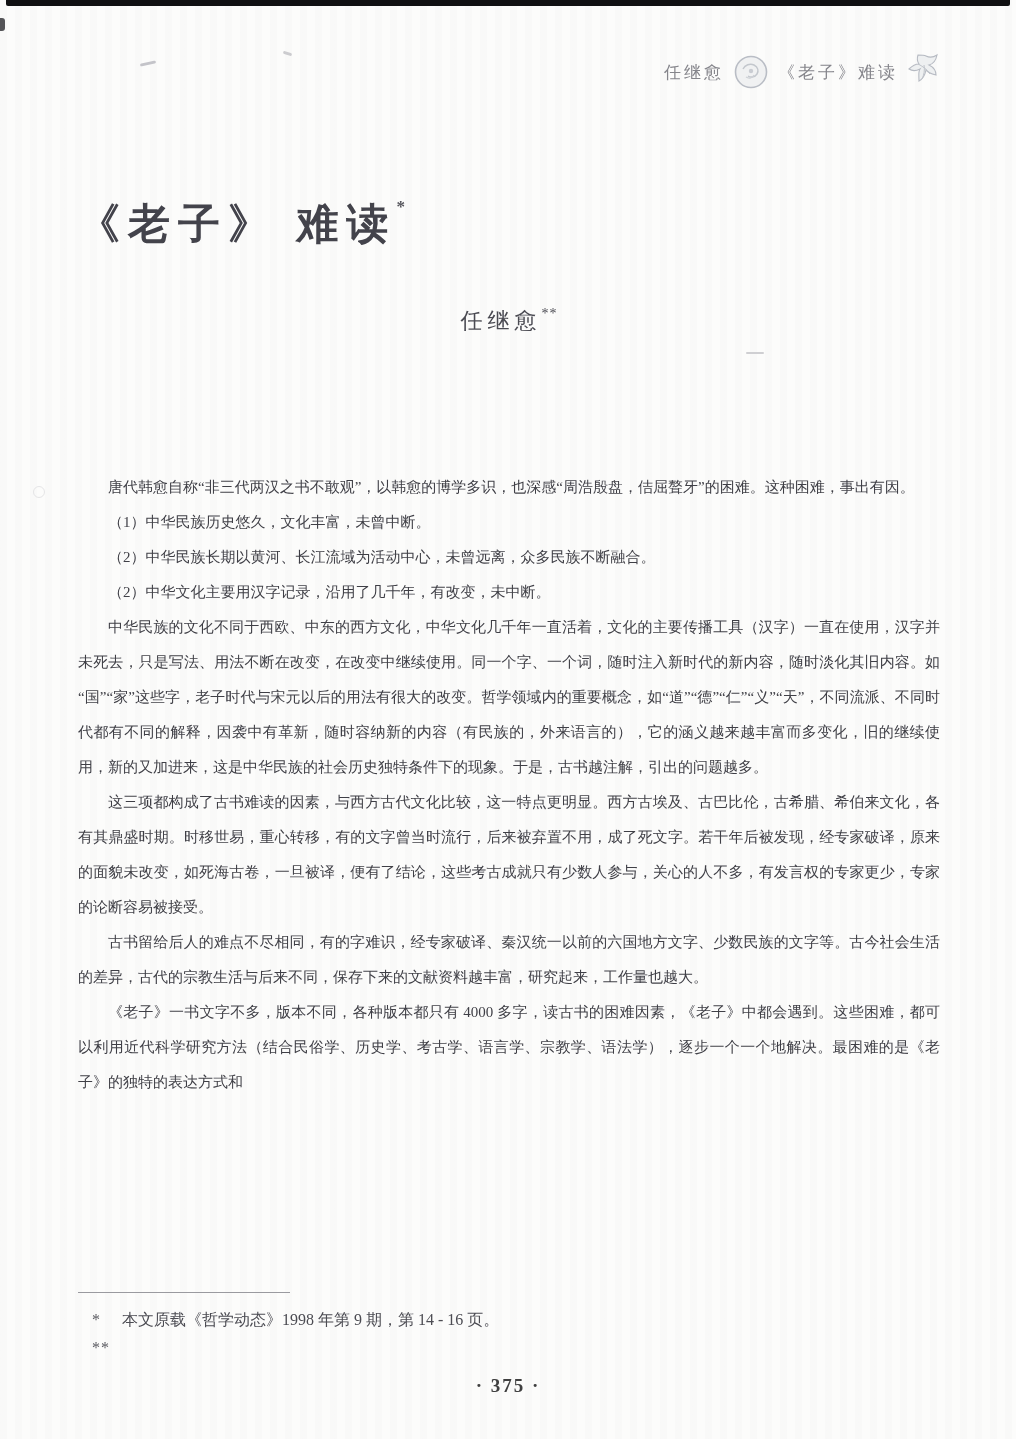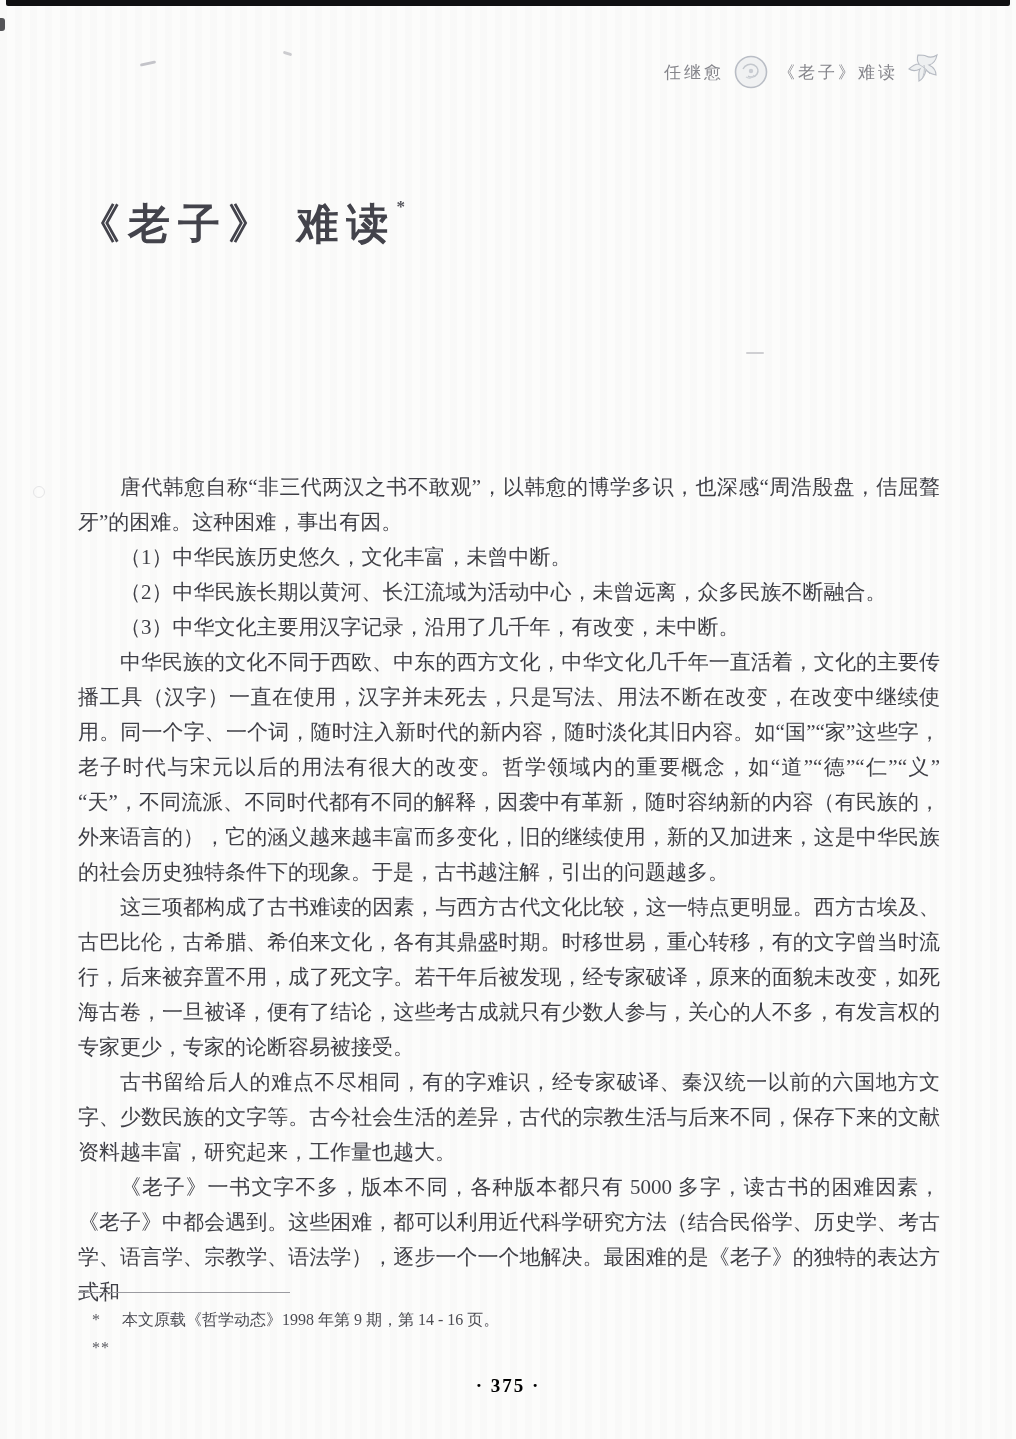--- a/index.html
+++ b/index.html
@@ -37,38 +37,38 @@
     color:#43434b;
   }
   .title sup{font-size:17px;letter-spacing:0;vertical-align:26px;color:#55555c;}
   .byline{
     position:absolute;left:78px;width:862px;top:306px;
     text-align:center;font-size:22px;letter-spacing:5px;color:#4a4a52;
   }
   .byline sup{font-size:14px;letter-spacing:1px;vertical-align:10px;}
   .body-text{
     position:absolute;left:78px;top:470px;width:862px;
-    font-size:21px;line-height:35px;
+    font-size:15px;line-height:35px;
     text-align:justify;text-justify:inter-ideograph;
   }
   .body-text p{margin:0;text-indent:2em;}
   .footnote-rule{
     position:absolute;left:78px;top:1292px;width:212px;height:1px;
     background:#9a9a9f;
   }
   .footnotes{
     position:absolute;left:92px;top:1306px;width:848px;
     font-size:16px;line-height:28px;color:#4c4c53;
   }
   .fn{display:flex;}
   .fn-marker{width:30px;flex:0 0 30px;letter-spacing:1px;color:#5a5a60;}
   .page-number{
     position:absolute;left:0;width:1016px;top:1375px;
     text-align:center;font-size:19px;font-weight:600;
-    letter-spacing:2px;color:#000000;
+    letter-spacing:2px;color:#404040;
   }
   .artifact{position:absolute;pointer-events:none;}
   .a1{left:140px;top:62px;width:16px;height:3px;background:#c4c4c9;border-radius:2px;transform:rotate(-12deg);}
   .a2{left:283px;top:52px;width:9px;height:3px;background:#cccccf;border-radius:2px;transform:rotate(18deg);}
   .a3{left:746px;top:352px;width:18px;height:2px;background:#cfcfd2;border-radius:1px;}
   .a4{left:33px;top:486px;width:10px;height:10px;border:1px solid #d6d6d9;border-radius:50%;opacity:.6;}
 </style>
 </head>
 <body>
 
@@ -91,30 +91,31 @@
     <span class="ornament">
       <svg width="32" height="40" viewBox="0 0 32 40" aria-hidden="true">
         <path d="M18 4c4 2 8 1 11-1-1 5-4 9-8 10 4 2 7 6 7 10-4-1-8-2-10-5-1 5-3 9-7 11 0-5-1-9 1-12-4 2-8 2-11 0 3-3 7-5 10-5-2-3-2-6-1-9 3 0 6 0 8 1z" fill="#eef0f1" stroke="#b6bac2" stroke-width="1.1"></path>
         <path d="M10 12c4 2 9 5 12 10M14 27c2-4 3-9 2-14" fill="none" stroke="#c0c4ca" stroke-width="1"></path>
       </svg>
     </span>
   </div>
 
   <h1 class="title"><span>《老子》 难读</span><sup>*</sup></h1>
 
+  <div class="byline"><span>任继愈</span><sup>**</sup></div>
 
   <div class="body-text">
     <p>唐代韩愈自称“非三代两汉之书不敢观”，以韩愈的博学多识，也深感“周浩殷盘，佶屈聱牙”的困难。这种困难，事出有因。</p>
     <p>（1）中华民族历史悠久，文化丰富，未曾中断。</p>
     <p>（2）中华民族长期以黄河、长江流域为活动中心，未曾远离，众多民族不断融合。</p>
-    <p>（3）中华文化主要用汉字记录，沿用了几千年，有改变，未中断。</p>
+    <p>（2）中华文化主要用汉字记录，沿用了几千年，有改变，未中断。</p>
     <p>中华民族的文化不同于西欧、中东的西方文化，中华文化几千年一直活着，文化的主要传播工具（汉字）一直在使用，汉字并未死去，只是写法、用法不断在改变，在改变中继续使用。同一个字、一个词，随时注入新时代的新内容，随时淡化其旧内容。如“国”“家”这些字，老子时代与宋元以后的用法有很大的改变。哲学领域内的重要概念，如“道”“德”“仁”“义”“天”，不同流派、不同时代都有不同的解释，因袭中有革新，随时容纳新的内容（有民族的，外来语言的），它的涵义越来越丰富而多变化，旧的继续使用，新的又加进来，这是中华民族的社会历史独特条件下的现象。于是，古书越注解，引出的问题越多。</p>
     <p>这三项都构成了古书难读的因素，与西方古代文化比较，这一特点更明显。西方古埃及、古巴比伦，古希腊、希伯来文化，各有其鼎盛时期。时移世易，重心转移，有的文字曾当时流行，后来被弃置不用，成了死文字。若干年后被发现，经专家破译，原来的面貌未改变，如死海古卷，一旦被译，便有了结论，这些考古成就只有少数人参与，关心的人不多，有发言权的专家更少，专家的论断容易被接受。</p>
     <p>古书留给后人的难点不尽相同，有的字难识，经专家破译、秦汉统一以前的六国地方文字、少数民族的文字等。古今社会生活的差异，古代的宗教生活与后来不同，保存下来的文献资料越丰富，研究起来，工作量也越大。</p>
-    <p>《老子》一书文字不多，版本不同，各种版本都只有 5000 多字，读古书的困难因素，《老子》中都会遇到。这些困难，都可以利用近代科学研究方法（结合民俗学、历史学、考古学、语言学、宗教学、语法学），逐步一个一个地解决。最困难的是《老子》的独特的表达方式和</p>
+    <p>《老子》一书文字不多，版本不同，各种版本都只有 4000 多字，读古书的困难因素，《老子》中都会遇到。这些困难，都可以利用近代科学研究方法（结合民俗学、历史学、考古学、语言学、宗教学、语法学），逐步一个一个地解决。最困难的是《老子》的独特的表达方式和</p>
   </div>
 
   <div class="footnote-rule"></div>
 
   <div class="footnotes">
     <div class="fn">
       <span class="fn-marker">*</span>
       <span class="fn-text">本文原载《哲学动态》1998 年第 9 期，第 14 - 16 页。</span>
     </div>
     <div class="fn">

